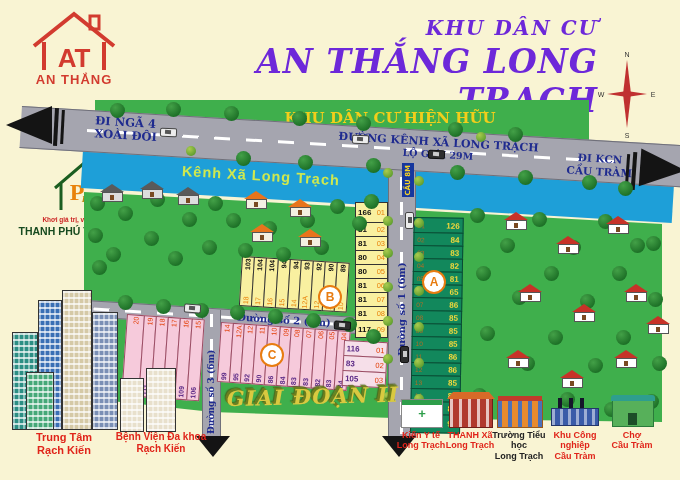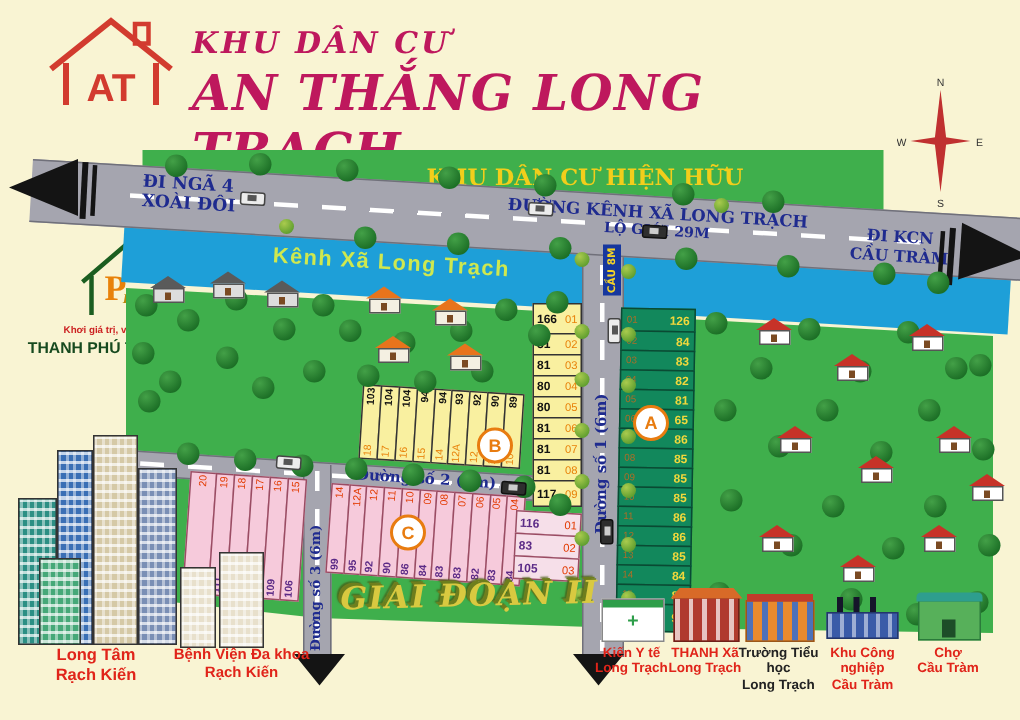--- a/index.html
+++ b/index.html
@@ -1,22 +1,22 @@
 <!DOCTYPE html>
 <html><head>
 <meta charset="utf-8">
 <style>
   html,body{margin:0;padding:0;background:#888;}
   #stage{position:relative;width:680px;height:480px;background:#F9F4D3;overflow:hidden;
          font-family:"Liberation Sans",sans-serif;margin:0 auto;}
   
   #at-logo{position:absolute;left:22px;top:6px;width:104px;text-align:center;}
   #at-logo .nm{color:#D23B2F;font-weight:bold;font-size:13px;letter-spacing:1px;margin-top:-4px;}
-  #main-title{position:absolute;left:128px;top:16px;width:470px;text-align:left;
-              font-family:"DejaVu Serif",serif;font-style:italic;font-weight:bold;color:#be185d;}
+  #main-title{position:absolute;left:128px;top:16px;width:470px;text-align:right;
+              font-family:"DejaVu Serif",serif;font-style:italic;font-weight:bold;color:#6d28d9;}
   #main-title .t1{font-size:20px;letter-spacing:2px;}
   #main-title .t2{font-size:33px;letter-spacing:1px;margin-top:2px;}
   #compass{position:absolute;left:598px;top:48px;}
   #land-logo{position:absolute;left:16px;top:158px;width:134px;text-align:center;}
   #land-logo .tag{font-size:6.5px;color:#C22;font-weight:bold;margin-top:-2px;}
   #land-logo .nm{font-size:10.5px;color:#174A1F;font-weight:bold;margin-top:2px;letter-spacing:0px;}
   
   #strip-green{position:absolute;left:95px;top:100px;width:494px;height:78px;background:#3FAF4C;}
   #existing-label{position:absolute;left:268px;top:109px;width:244px;text-align:center;
        font-family:"DejaVu Serif",serif;font-weight:bold;font-size:15px;color:#F2CE1B;}
@@ -61,21 +61,21 @@
   .pidN{font-size:7.5px;font-weight:normal;color:#E8820A;}
   #plots-brow{position:absolute;left:242px;top:256px;width:108px;height:50px;display:flex;
       transform:rotate(3.6deg);transform-origin:left top;}
   .vcell{flex:1;background:#F9F0A0;border:1px solid #333;margin-left:-1px;display:flex;flex-direction:column;
       justify-content:space-between;align-items:center;padding:1px 0;overflow:hidden;}
   .vcell:first-child{margin-left:0;}
   .vcell .areaN,.vcell .pidN{font-size:7px;}
   #plots-acol{position:absolute;left:414px;top:205px;width:50px;transform:rotate(1deg);transform-origin:left top;}
   #plots-acol .row{height:12px;background:#12885C;border:1px solid #0A4A33;margin-top:-1px;
       display:flex;justify-content:space-between;align-items:center;padding:0 3px;overflow:hidden;}
-  #plots-acol .row:first-child{height:14px;margin-top:0;}
+  #plots-acol .row:first-child{height:14px;margin-top:12px;}
   #plots-acol .row:last-child{height:17px;}
   #plots-acol .pidN{font-size:6.5px;color:#C96A1E;opacity:.85;}
   #plots-acol .areaN{color:#F2D83C;font-size:8px;}
   .pinkcells{position:absolute;display:flex;transform:rotate(4deg);transform-origin:left top;}
   #plots-cleft{left:127px;top:314px;width:78px;height:82px;}
   #plots-cmid{left:221px;top:322px;width:130px;height:60px;}
   .pinkcells .vcell{background:#F6CADB;border:1px solid #9A4C63;}
   #plots-cleft .vcell:first-child{flex:1.5;}
   .pinkcells .pidN{color:#E23A00;}
   .pinkcells .areaN{color:#5B2A86;}
@@ -143,20 +143,21 @@
 <div id="stage">
 
   <div id="at-logo">
     <svg width="100" height="66" viewBox="0 0 100 66">
       <path d="M10 40 L50 8 L90 40" fill="none" stroke="#D23B2F" stroke-width="4"></path>
       <rect x="66" y="10" width="9" height="13" fill="none" stroke="#D23B2F" stroke-width="3"></rect>
       <line x1="20" y1="36" x2="20" y2="64" stroke="#D23B2F" stroke-width="4"></line>
       <line x1="80" y1="36" x2="80" y2="64" stroke="#D23B2F" stroke-width="4"></line>
       <text x="50" y="61" text-anchor="middle" font-size="26" font-weight="bold" fill="#D23B2F" font-family="Liberation Sans, sans-serif">AT</text>
     </svg>
+    <div class="nm">AN THẮNG</div>
   </div>
 
   <div id="main-title">
     <div class="t1">KHU DÂN CƯ</div>
     <div class="t2">AN THẮNG LONG TRẠCH</div>
   </div>
 
   <svg id="compass" width="58" height="92" viewBox="0 0 58 92">
     <polygon points="29,12 33,46 29,80 25,46" fill="#C03030"></polygon>
     <polygon points="9,46 29,43 49,46 29,49" fill="#C03030"></polygon>
@@ -665,21 +666,21 @@
   <div id="phase-label">GIAI ĐOẠN II</div>
 
   <div id="city">
     <div class="tower" style="left:2px;top:44px;width:24px;height:96px;background-color:#2C8F84;"></div>
     <div class="tower" style="left:28px;top:12px;width:22px;height:128px;background-color:#3A6FB5;"></div>
     <div class="tower" style="left:52px;top:2px;width:28px;height:138px;background-color:#D5C9A6;"></div>
     <div class="tower" style="left:82px;top:24px;width:24px;height:116px;background-color:#7A8FB5;"></div>
     <div class="tower" style="left:16px;top:84px;width:26px;height:56px;background-color:#46A878;"></div>
   </div>
   <div class="lm-label big" style="left:14px;top:431px;width:100px;">
-    <div>Long Tâm</div>
+    <div>Trung Tâm</div>
       <div>Rạch Kiến</div>
   </div>
   <div id="hospital">
     <div class="tower" style="left:0px;top:10px;width:22px;height:52px;"></div>
     <div class="tower" style="left:26px;top:0px;width:28px;height:62px;"></div>
   </div>
   <div class="lm-label" style="left:106px;top:431px;width:110px;font-size:10px;">
     <div>Bệnh Viện Đa khoa</div>
       <div>Rạch Kiến</div>
   </div>

